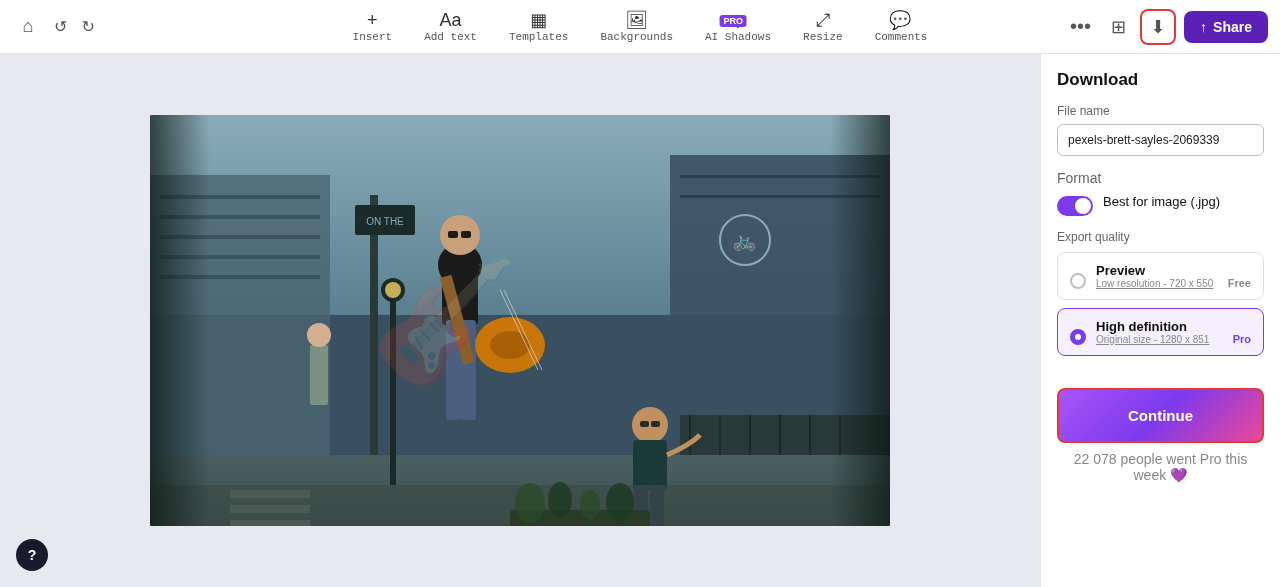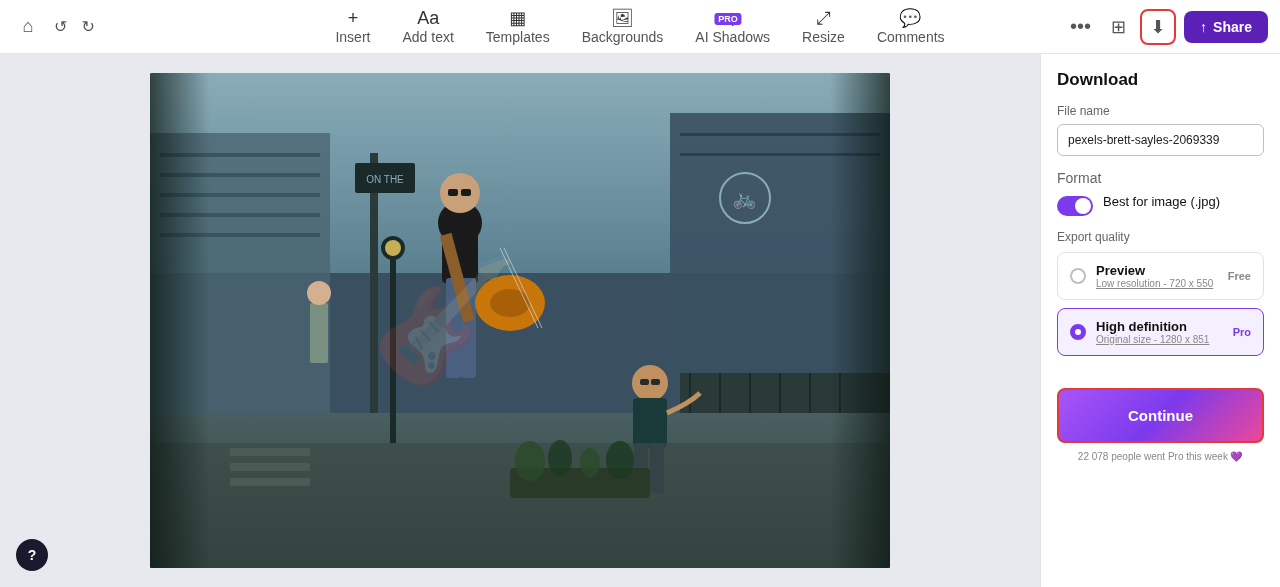--- a/index.html
+++ b/index.html
@@ -51,21 +51,21 @@
       align-items: center;
       gap: 2px;
       padding: 6px 12px;
       border: none;
       background: none;
       cursor: pointer;
       border-radius: 6px;
       color: #333;
     }
     .tool-btn .icon { font-size: 18px; line-height: 1; }
-    .tool-btn .label { font-size: 14px; color: #555; }
+    .tool-btn .label { font-size: 11px; color: #555; font-family: Liberation Mono, monospace; }
     .home-btn {
       width: 32px; height: 32px;
       border-radius: 6px;
       background: none;
       border: none;
       cursor: pointer;
       display: flex; align-items: center; justify-content: center;
       color: #555;
       font-size: 18px;
     }
@@ -129,21 +129,21 @@
       flex: 1;
       display: flex;
       align-items: center;
       justify-content: center;
       background: #e8e8ef;
       position: relative;
       overflow: hidden;
     }
     .canvas-image {
       width: 740px;
-      height: 495px;
+      height: 411px;
       background: linear-gradient(135deg, #2d4a3e 0%, #1a2f28 20%, #3a6b5a 35%, #4a8070 50%, #2a5040 65%, #1c3530 80%, #0d1f1a 100%);
       border-radius: 2px;
       position: relative;
       overflow: hidden;
       display: flex;
       align-items: center;
       justify-content: center;
     }
     
     .canvas-image::before {
@@ -261,21 +261,21 @@
       color: #666;
       margin-bottom: 8px;
     }
     .quality-option {
       border: 1.5px solid #e0e0e0;
       border-radius: 8px;
       padding: 10px 12px;
       margin-bottom: 8px;
       cursor: pointer;
       display: flex;
-      align-items: center;
+      align-items: flex-end;
       gap: 10px;
       position: relative;
     }
     .quality-option.selected {
       border-color: #7c3aed;
       background: #f5f0ff;
     }
     .radio-circle {
       width: 16px; height: 16px;
       border-radius: 50%;
@@ -320,21 +320,21 @@
       border-radius: 8px;
       font-size: 15px;
       font-weight: 600;
       cursor: pointer;
       margin-top: 24px;
       margin-bottom: 8px;
     }
 
     .social-proof {
       text-align: center;
-      font-size: 10px;
+      font-size: 14px;
       color: #888;
     }
   </style>
 </head>
 <body>
 
 <div class="toolbar">
   <div class="toolbar-left">
     <button class="home-btn">⌂</button>
     <div class="undo-redo">

